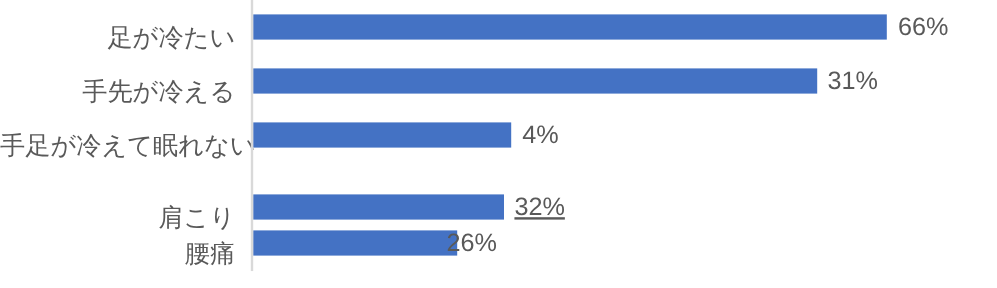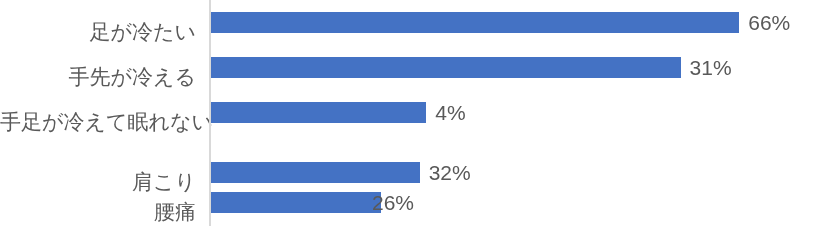--- a/index.html
+++ b/index.html
@@ -115,21 +115,21 @@
       <div class="bar-track">
         <div class="bar" style="width: 215.217px; background: rgb(68, 114, 196);"></div>
         <span class="value-label" style="left: 215.217px;">4%</span>
       </div>
     </div>
 
     <div class="bar-row" style="top:150px;padding-left:27px;">
       <span class="cat-label">肩こり</span>
       <div class="bar-track">
         <div class="bar" style="width: 208.696px; background: rgb(68, 114, 196);"></div>
-        <span class="value-label" style="left: 208.696px;">32%</span>
+        <span class="value-label" style="left: 208.696px; text-decoration: underline;">32%</span>
       </div>
     </div>
 
     <div class="bar-row" style="top:180px;">
       <span class="cat-label">腰痛</span>
       <div class="bar-track">
         <div class="bar" style="width: 169.565px; background: rgb(68, 114, 196);"></div>
         <span class="value-label" style="left: 152px;">26%</span>
       </div>
     </div>

